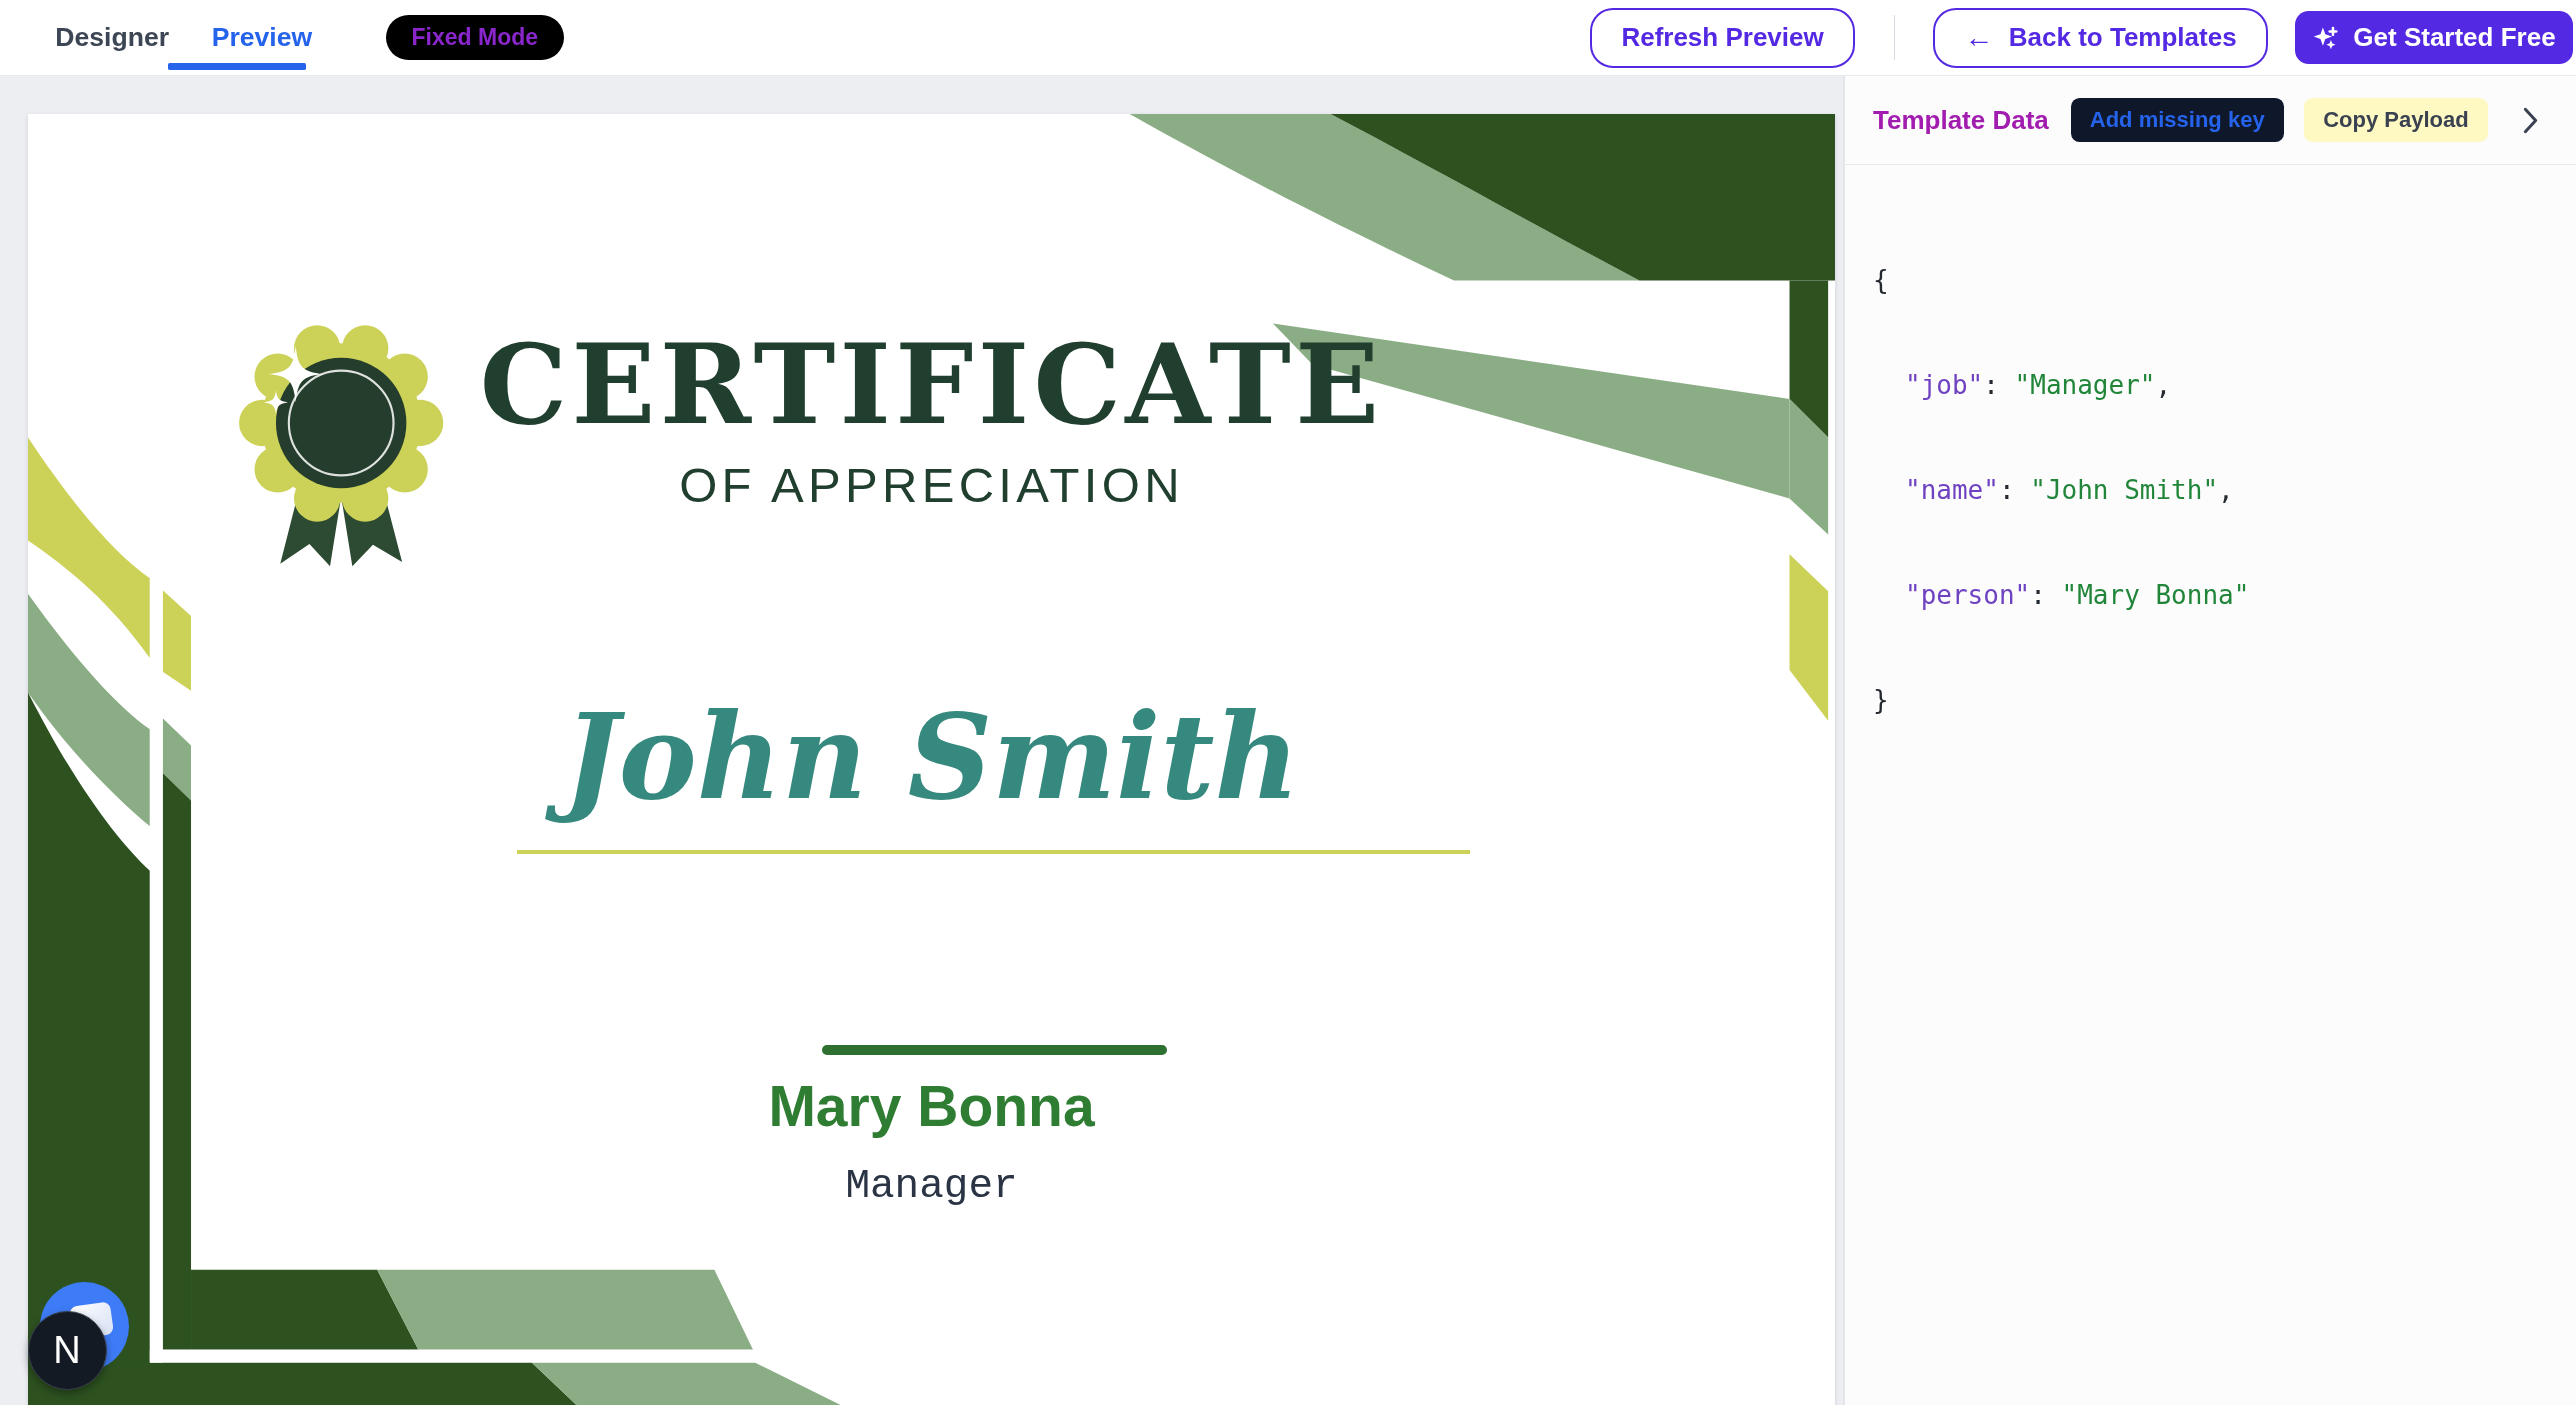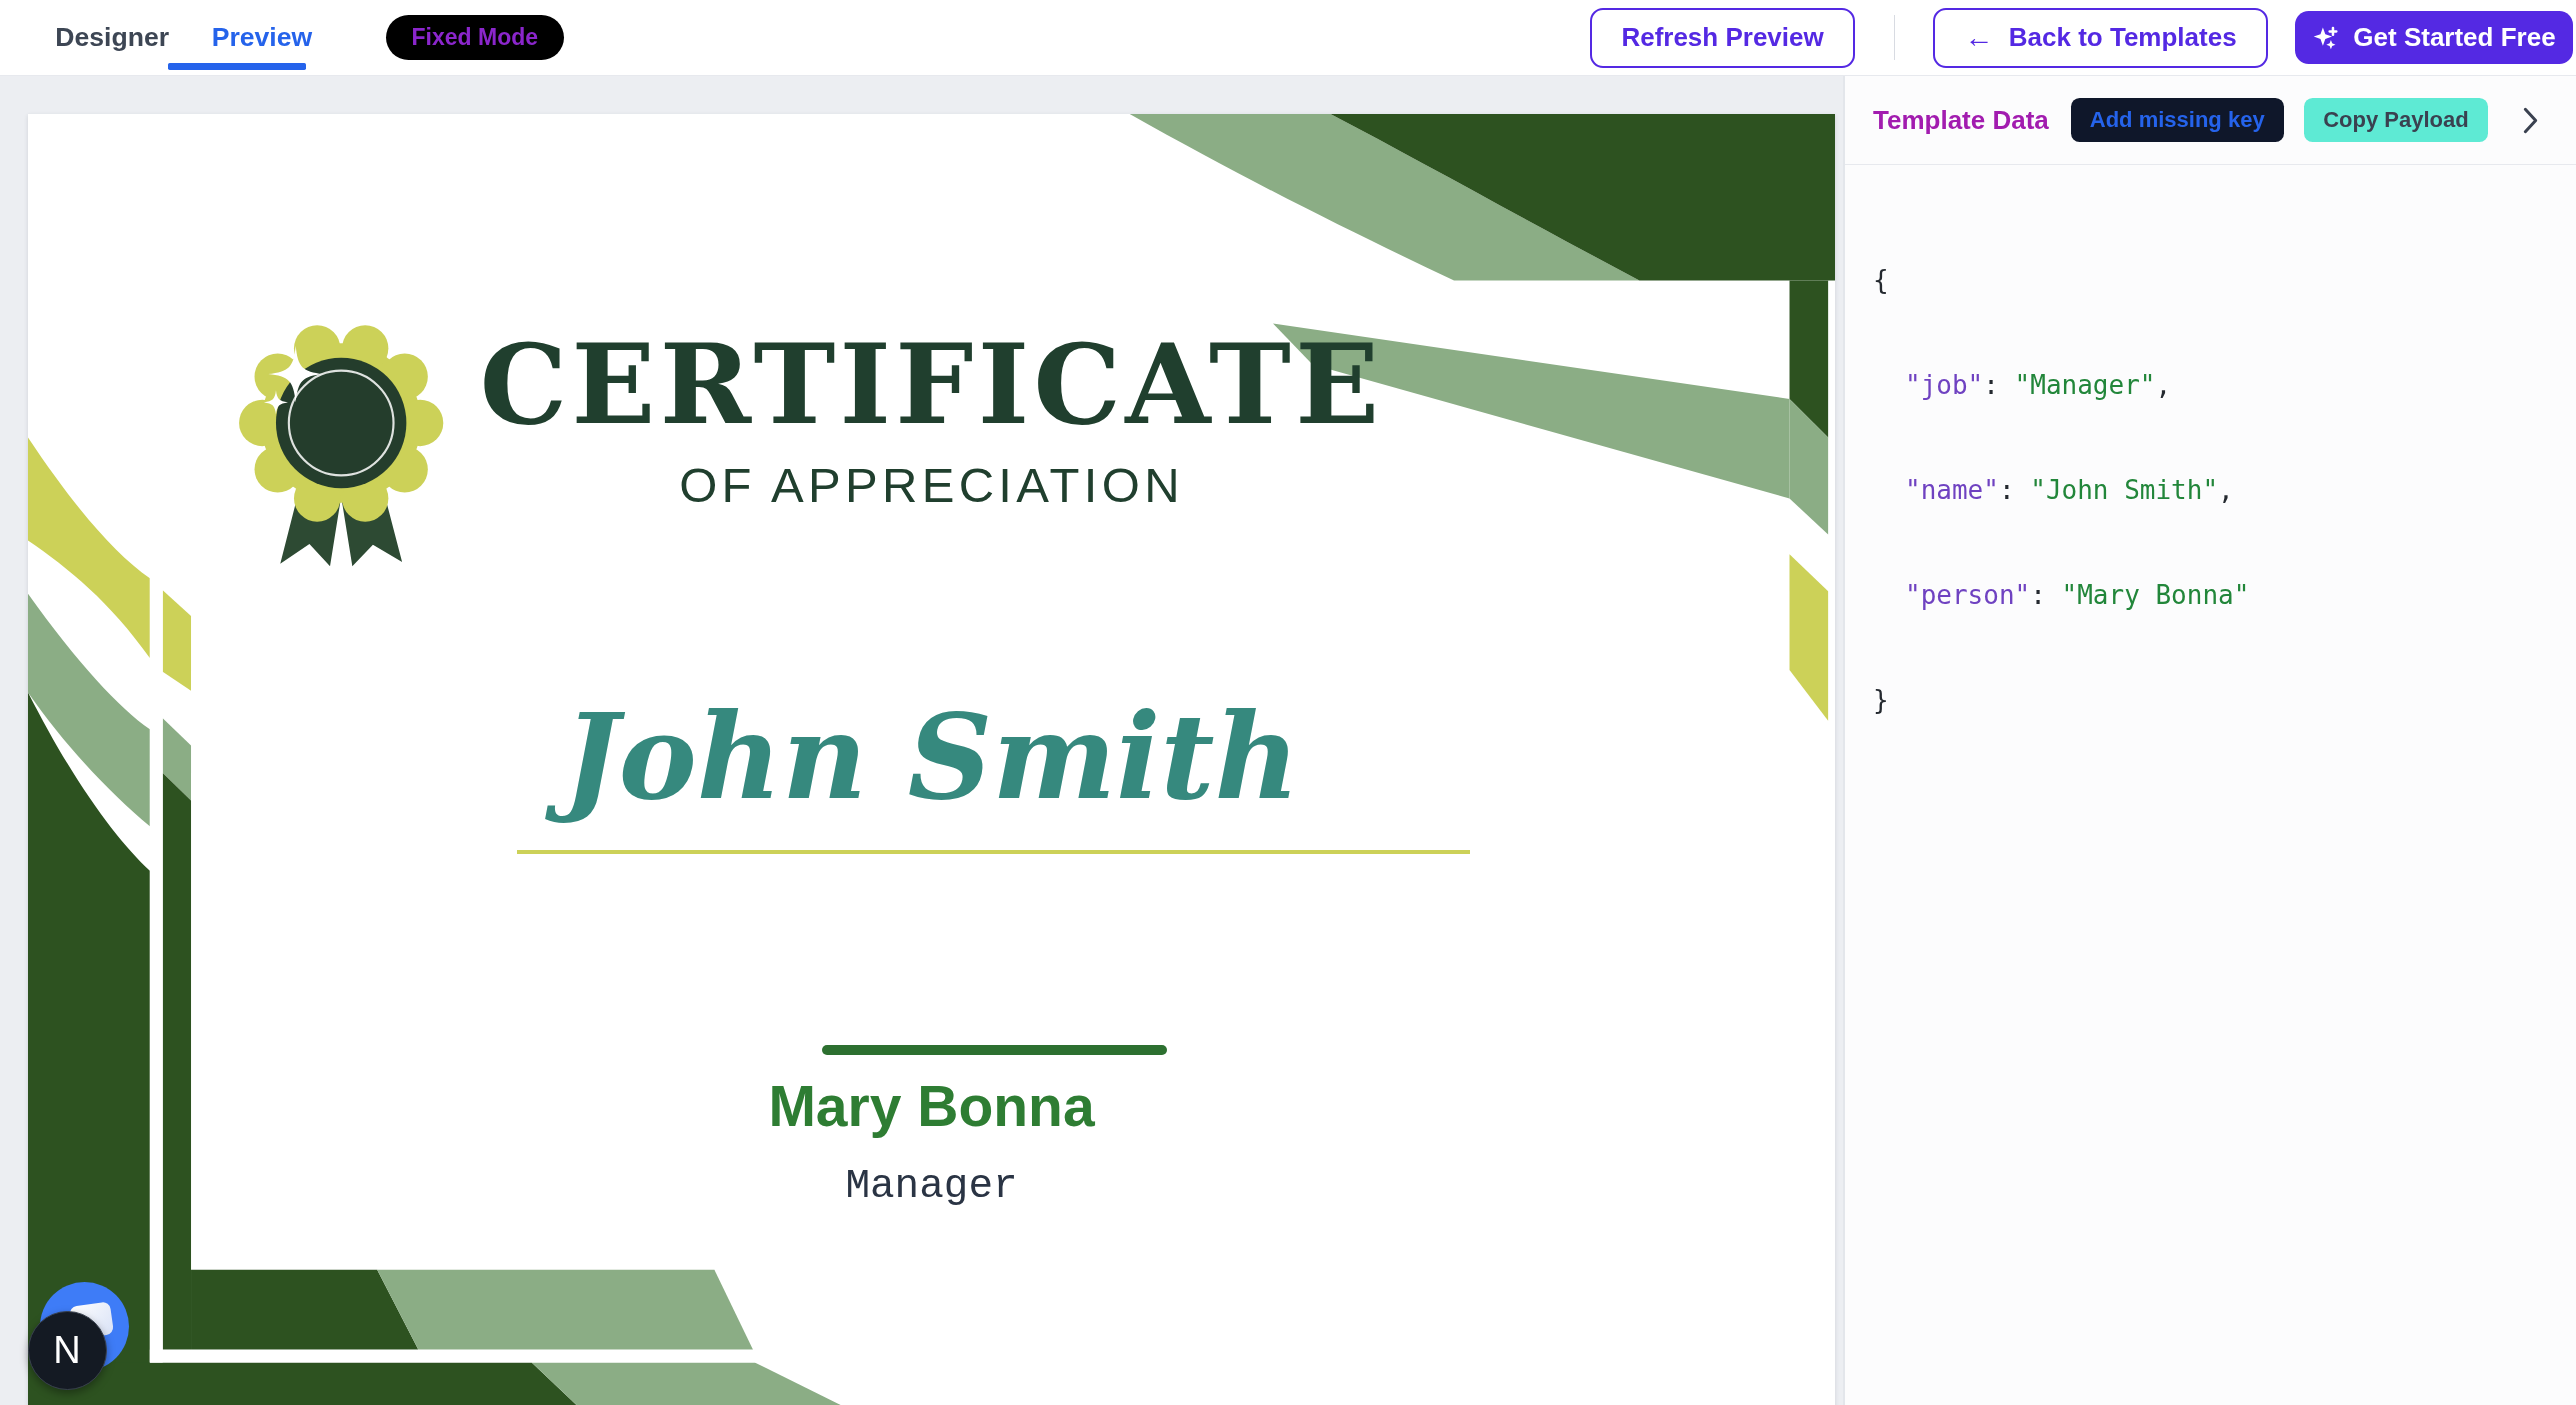--- a/index.html
+++ b/index.html
@@ -11,40 +11,40 @@
           border-bottom:0.9px solid #E7E9EE;display:flex;align-items:center;
           padding:0 3.4px 0 45px;box-sizing:border-box;z-index:30;}
   .tab{font-size:26.6px;font-weight:700;color:#3D4654;padding:0 10.3px;margin-right:22px;cursor:pointer;}
   .tab.active{color:var(--tab-active-blue,#2563EB);}
   .tab-underline{position:absolute;left:168px;top:63px;width:138px;height:6.9px;
                  background:var(--tab-active-blue,#2563EB);border-radius:1.7px;}
   .mode-pill{margin-left:41px;background:#000000;color:var(--badge-purple,#9333EA);
              font-size:23px;font-weight:600;padding:9.4px 26px;border-radius:857px;}
   .tb-right{margin-left:auto;display:flex;align-items:center;}
   .btn-outline{height:60px;border:2.1px solid var(--accent-purple,#5429E3);
-               color:var(--accent-purple,#5429E3);background:#fff;border-radius:13px;
+               color:var(--accent-purple,#5429E3);background:#fff;border-radius:23px;
                font-size:26px;font-weight:700;display:flex;align-items:center;
                padding:0 29px;box-sizing:border-box;cursor:pointer;font-family:inherit;}
   .tb-divider{width:1.7px;height:45px;background:#D8DBE2;margin:0 38px 0 39px;}
   .back-arrow{font-size:29px;margin-right:15.4px;line-height:1;}
   .btn-solid{height:53px;background:var(--accent-purple,#5429E3);color:#fff;border:none;
              border-radius:13.7px;font-size:26px;font-weight:700;display:flex;align-items:center;
              padding:0 17px;margin-left:27.5px;cursor:pointer;font-family:inherit;}
   .btn-solid svg{margin-right:13.7px;}
 
   
   .panel{position:absolute;left:1843px;top:76px;width:733px;height:1330px;background:#FCFCFD;
          border-left:2.6px solid #E3E6EB;box-sizing:border-box;z-index:20;}
   .panel-header{display:flex;align-items:center;height:88px;padding:0 36px 0 28px;
                 border-bottom:0.9px solid #E7E9EE;}
   .panel-title{font-size:26px;font-weight:700;color:#a21caf;margin-right:22px;}
   .pill-btn{font-size:22px;font-weight:600;padding:9.4px 19px;border-radius:8.6px;border:none;
             cursor:pointer;font-family:inherit;}
   .pill-add{color:var(--tab-active-blue,#2563EB);background:#0f172a;}
-  .pill-copy{color:#3A4150;background:#5eead4;margin-left:20.6px;}
+  .pill-copy{color:#3A4150;background:#fef9c3;margin-left:20.6px;}
   .panel-chevron{margin-left:auto;cursor:pointer;display:flex;align-items:center;}
   .json{padding:27.5px 28px;font-family:"DejaVu Sans Mono","Liberation Mono",monospace;
         font-size:26px;line-height:35px;color:#24292F;white-space:pre;}
   .j-key{color:var(--json-key,#6F42C1);}
   .j-val{color:var(--json-value,#22863A);}
   .json-entry{padding-left:32px;}
 
   
   .certificate{position:absolute;left:28px;top:114px;width:1807px;height:1373px;background:#FFFFFF;
                box-shadow:0 0.9px 4.3px rgba(30,40,60,.14);z-index:10;}

